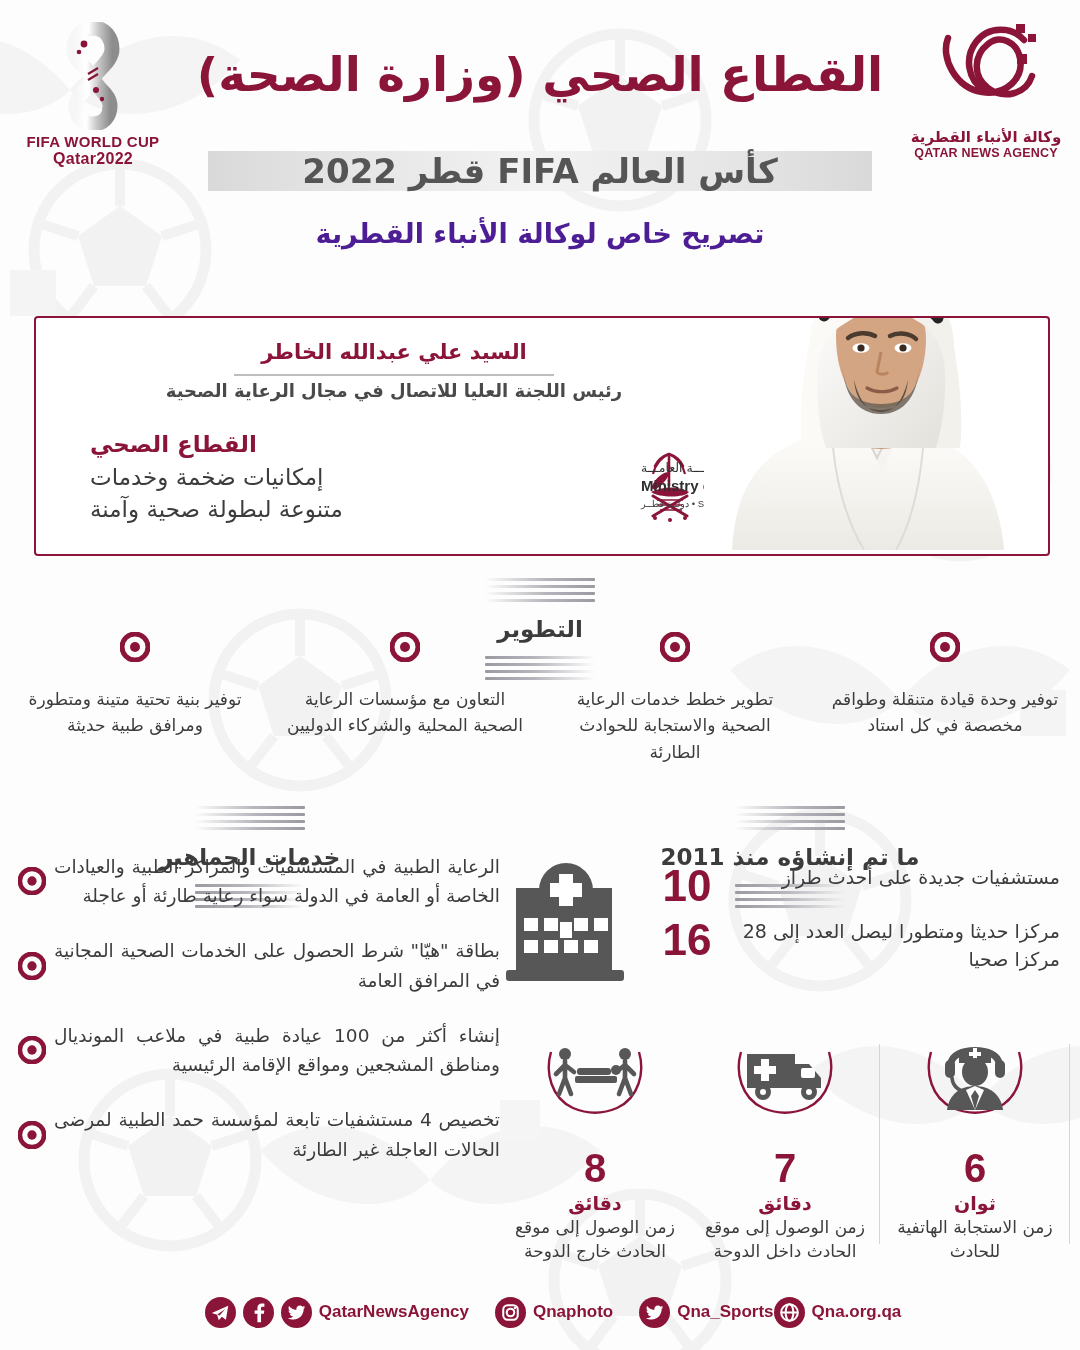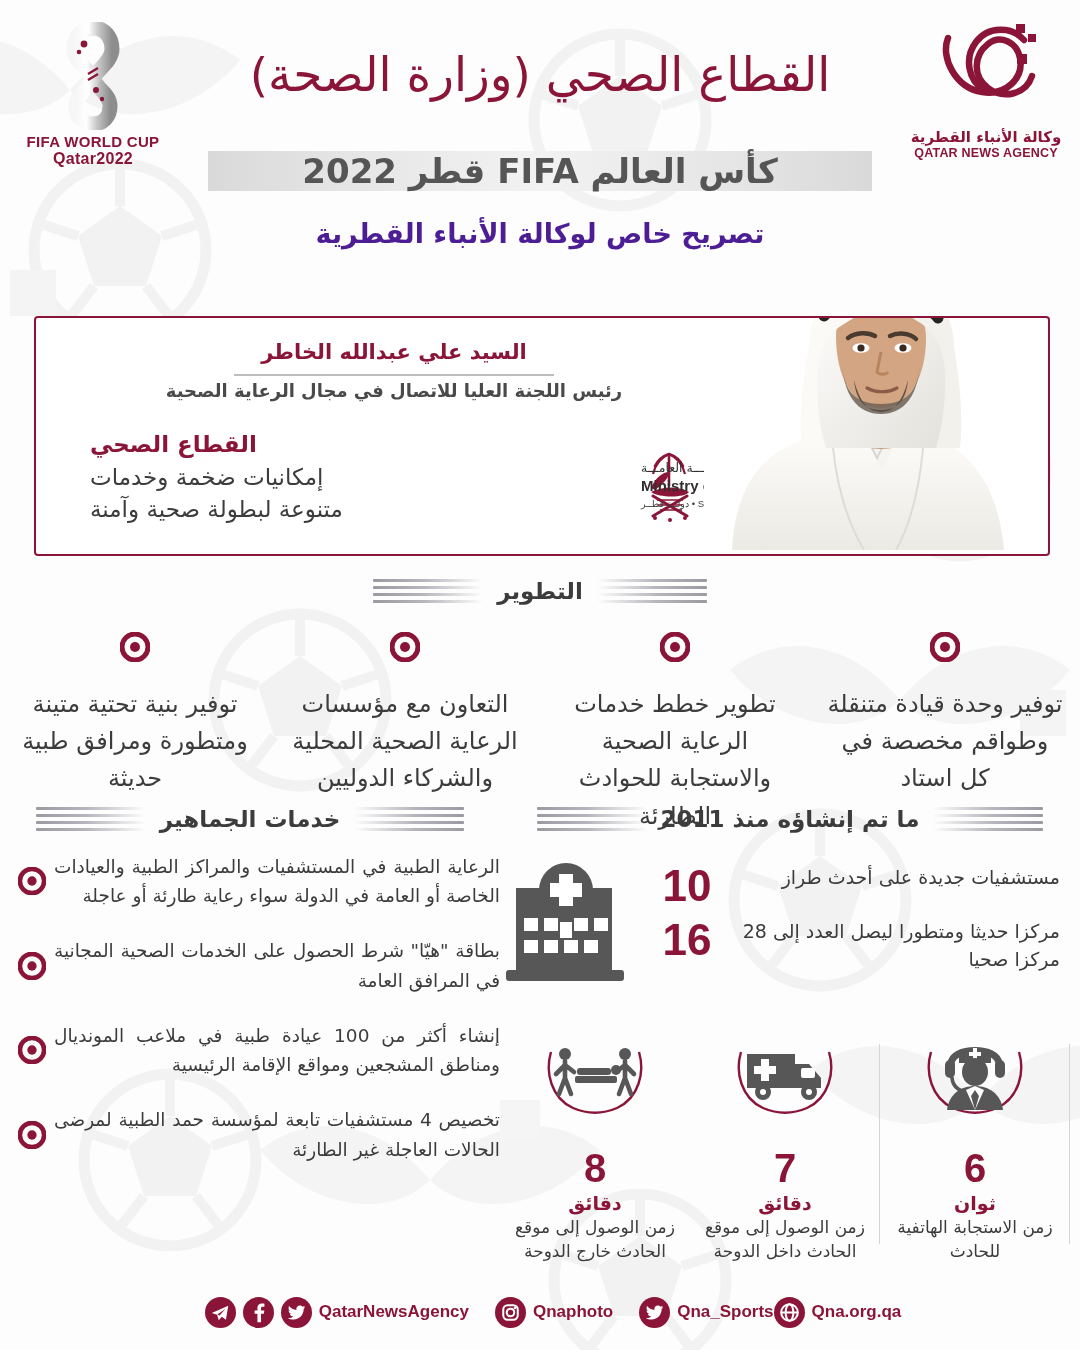--- a/index.html
+++ b/index.html
@@ -25,21 +25,21 @@
       font-family:"Liberation Sans",sans-serif;line-height:1.15;direction:ltr;}
 
   .qna-logo{position:absolute;right:14px;top:18px;width:160px;text-align:center;}
   .qna-logo .mark{width:108px;height:92px;margin:0 auto;display:block;}
   .qna-logo .ar{font-size:15px;font-weight:bold;color:#8B1538;margin-top:19px;line-height:1.1;}
   .qna-logo .en{font-size:12.5px;font-weight:bold;color:#8B1538;letter-spacing:.2px;
       font-family:"Liberation Sans",sans-serif;direction:ltr;line-height:1.2;}
 
   .main-title{
     position:absolute;left:180px;top:48px;width:720px;
-    text-align:center;font-size:47px;font-weight:normal;color:#8B1538;
+    text-align:center;font-size:47px;font-weight:bold;color:#8B1538;
     line-height:1.15;letter-spacing:0px;
   }
   .subtitle-wrap{position:absolute;left:180px;top:140px;width:720px;height:62px;}
   .subtitle-bar{position:absolute;left:28px;top:11px;width:664px;height:40px;
      background:linear-gradient(90deg,#d9d9d9 0%,#e6e6e6 22%,#f2f2f2 50%,#e6e6e6 78%,#d9d9d9 100%);}
   .subtitle{position:absolute;left:0;top:0;width:720px;height:62px;display:flex;
      align-items:center;justify-content:center;font-size:34px;font-weight:bold;color:#555;}
   .tagline{position:absolute;left:180px;top:218px;width:720px;text-align:center;
      font-size:27px;font-weight:bold;color:#4c1d95;}
 
@@ -53,32 +53,32 @@
      font-size:21px;font-weight:bold;color:#8B1538;}
   .sp-rule{position:absolute;right:150px;top:56px;width:320px;height:2px;background:#bdbdbd;}
   .sp-role{position:absolute;right:0;top:62px;width:620px;text-align:center;
      font-size:18px;font-weight:bold;color:#4a4a4a;}
   .moh{position:absolute;right:0px;top:128px;width:205px;height:78px;}
   .sp-quote{position:absolute;right:214px;top:110px;width:400px;text-align:left;
      font-size:23px;color:#3c3c3c;line-height:1.42;}
   .sp-quote .hl{color:#8B1538;font-weight:bold;}
 
   
-  .sec{position:absolute;display:flex;align-items:center;justify-content:center;gap:14px;}
+  .sec{position:absolute;display:flex;align-items:center;justify-content:center;gap:14px;flex-direction:column;}
   .sec .ttl{font-size:23px;font-weight:bold;color:#3c3c3c;white-space:nowrap;}
   .lines{width:110px;height:24px;display:flex;flex-direction:column;justify-content:center;gap:4px;}
   .lines i{display:block;height:3px;border-radius:1px;}
   .lines.r i{background:linear-gradient(90deg,#9a9aa0 0%,#b5b5bb 45%,rgba(200,200,205,0) 100%);}
   .lines.l i{background:linear-gradient(270deg,#9a9aa0 0%,#b5b5bb 45%,rgba(200,200,205,0) 100%);}
 
   
   .dev{position:absolute;left:0;top:632px;width:1080px;display:flex;flex-direction:row-reverse;}
   .dev .col{width:270px;text-align:center;padding:0 16px;box-sizing:border-box;}
   .dot{width:30px;height:30px;margin:0 auto 20px;}
-  .dev .txt{font-size:24px;line-height:1.55;color:#3c3c3c;}
+  .dev .txt{font-size:17px;line-height:1.55;color:#3c3c3c;}
 
   
   .svc{position:absolute;left:18px;top:852px;width:482px;}
   .svc .item{display:flex;flex-direction:row-reverse;align-items:center;gap:8px;margin-bottom:26px;}
   .svc .bul{flex:0 0 auto;width:28px;height:28px;}
   .svc .t{flex:1;font-size:18.5px;line-height:1.58;color:#3c3c3c;text-align:justify;
      text-align-last:right;direction:rtl;}
 
   
   .since{position:absolute;right:20px;top:862px;width:560px;}

